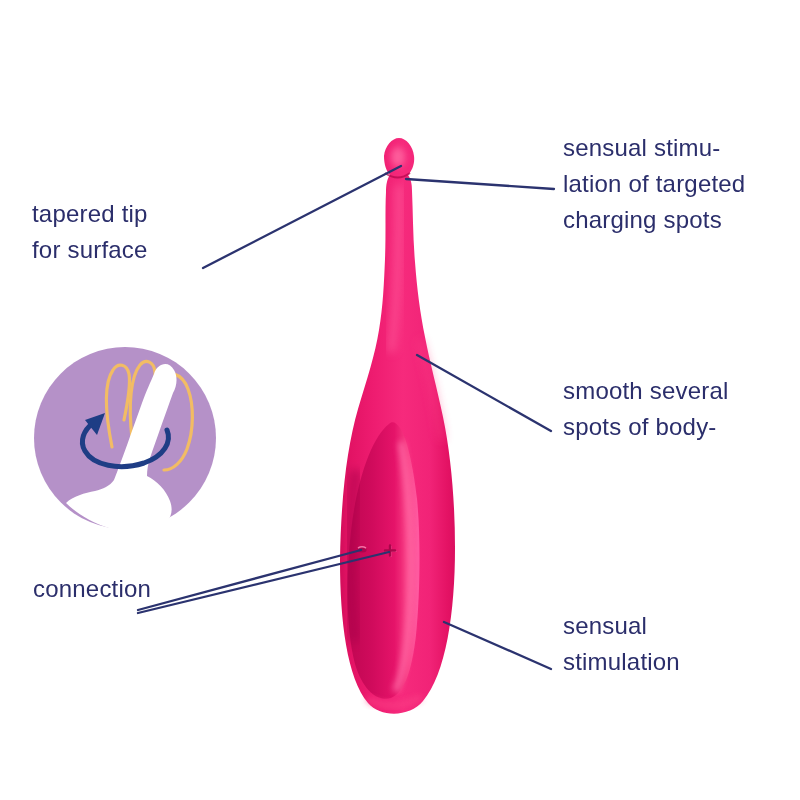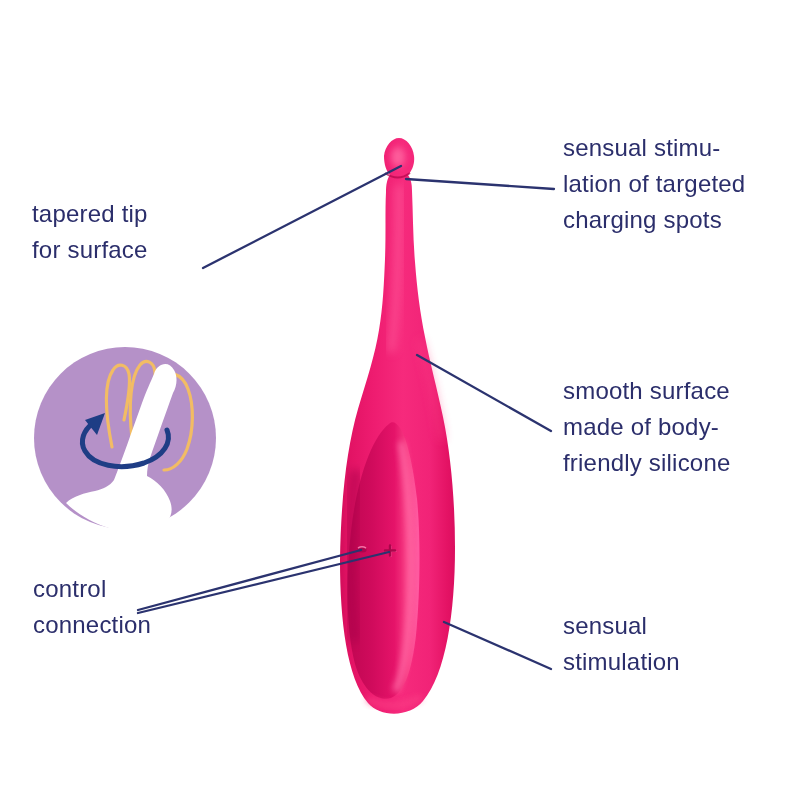--- a/index.html
+++ b/index.html
@@ -137,27 +137,25 @@
     <div>for surface</div>
   </div>
 
   <div class="label" style="left:563px;top:130px">
     <div>sensual stimu-</div>
     <div>lation of targeted</div>
     <div>charging spots</div>
   </div>
 
   <div class="label" style="left:563px;top:373px">
-    <div>smooth surface</div>
-    <div>made of body-</div>
-    <div>friendly silicone</div>
+    <div>smooth several</div>
+    <div>spots of body-</div>
   </div>
 
   <div class="label" style="left:33px;top:571px">
-    <div>control</div>
     <div>connection</div>
   </div>
 
   <div class="label" style="left:563px;top:608px">
     <div>sensual</div>
     <div>stimulation</div>
   </div>
 
 </div>
 

